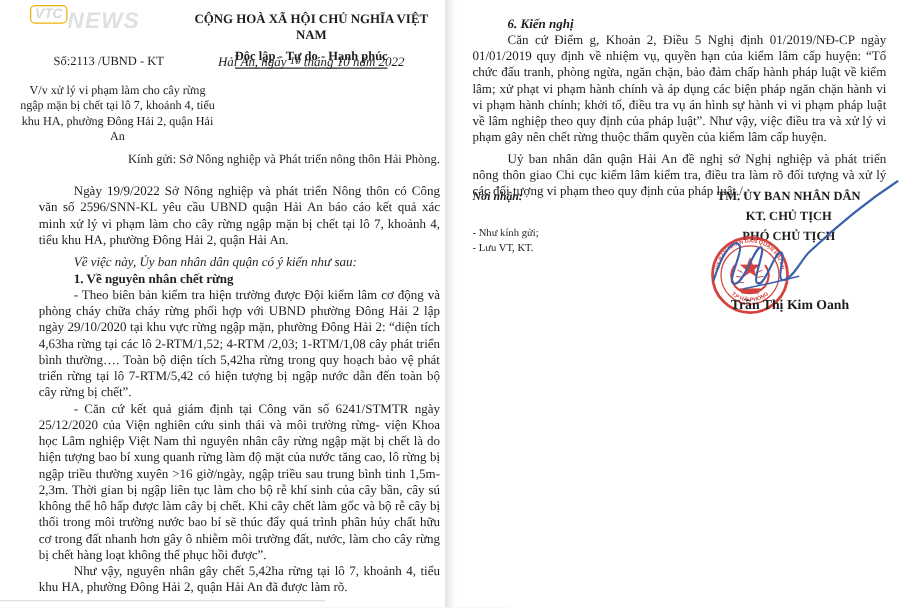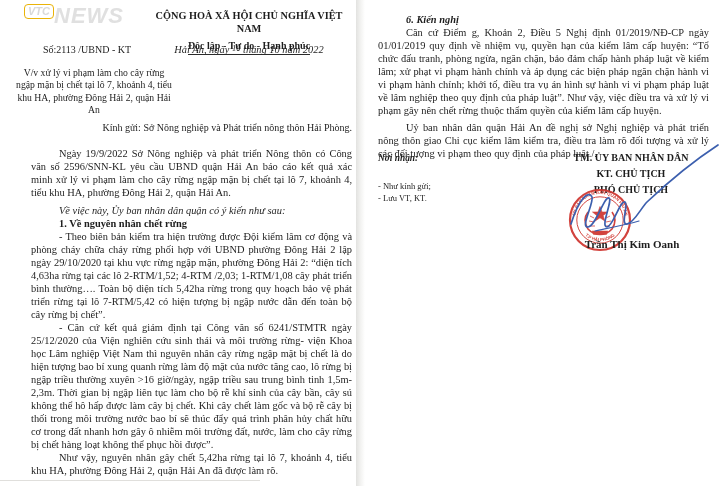--- a/index.html
+++ b/index.html
@@ -15,21 +15,21 @@
   #page-right{left:365px;width:355px;height:486px;}
   #page-gap{position:absolute;left:356px;top:0;width:9px;height:486px;
     background:linear-gradient(90deg,#e2e2e0 0%,#f1f1ef 45%,#ffffff 100%);}
   #left-bottom-edge{position:absolute;left:0;top:480px;width:260px;height:1px;background:#e0dfdc;}
 
   
   .wm{position:absolute;left:24px;top:3px;z-index:0;white-space:nowrap;
     font-family:"Liberation Sans", sans-serif;font-style:italic;font-weight:bold;}
   .wm-box{display:inline-block;color:#d9d9d9;border:1px solid #eab308;border-radius:4px;
     font-size:11px;padding:0 3px;line-height:13px;vertical-align:8px;}
-  .wm-news{display:inline-block;color:#e0e0e0;font-size:22px;letter-spacing:1px;line-height:26px;}
+  .wm-news{display:inline-block;color:#e0e0e0;font-size:18px;letter-spacing:1px;line-height:26px;}
 
   
   .hdr-a{position:absolute;left:20px;top:9px;width:134px;text-align:center;z-index:1;}
   .hdr-a .l1,.hdr-a .l2{font-weight:bold;font-size:10px;line-height:13px;}
   .hdr-rule-a{width:58px;height:0;border-top:1.2px solid #2a2a2a;margin:2px auto 0;}
   .hdr-b{position:absolute;left:146px;top:9px;width:206px;text-align:center;z-index:1;}
   .hdr-b .l1{font-weight:bold;font-size:10.3px;line-height:13px;}
   .hdr-b .l2{font-weight:bold;font-size:10px;line-height:14px;display:inline-block;
     border-bottom:1.2px solid #2a2a2a;padding-bottom:1px;}
   .so-line{position:absolute;left:20px;top:44px;width:134px;text-align:center;font-size:10px;}

